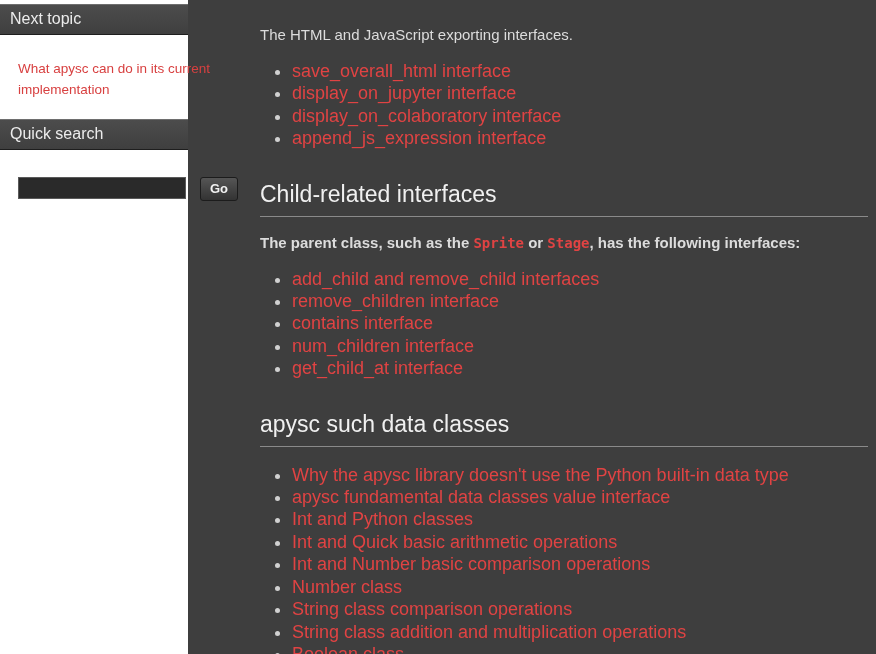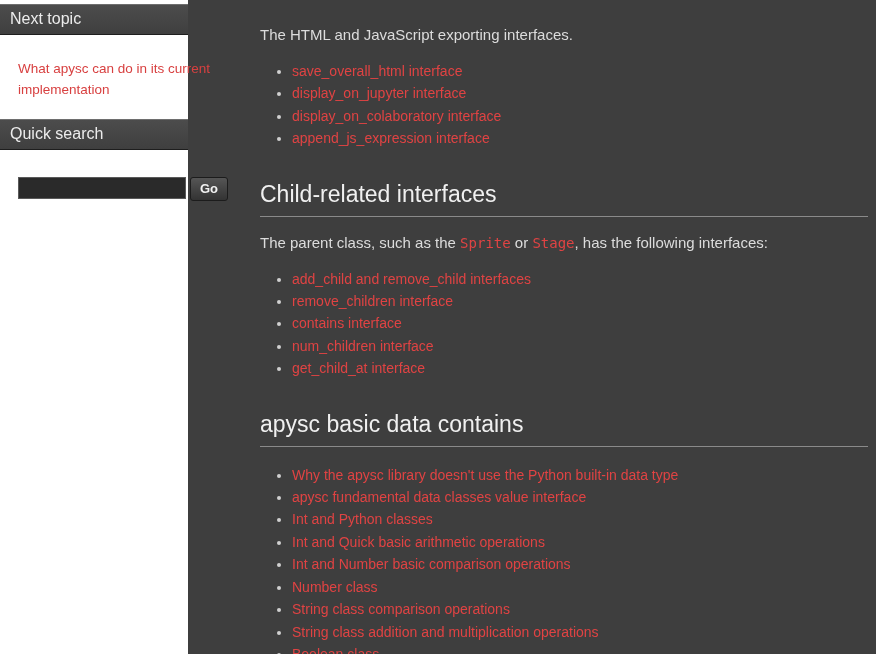--- a/index.html
+++ b/index.html
@@ -34,20 +34,21 @@
     line-height: 1.55;
     text-decoration: none;
     display: block;
     width: 200px;
   }
   .sb-search-header { margin-top: 18px; }
   .sb-search-form {
     margin: 27px 0 0 18px;
     display: flex;
     align-items: stretch;
+    gap: 10px;
   }
   .sb-search-input {
     width: 168px; height: 22px;
     background: #2a2a2a;
     border: 1px solid #5a5a5a;
     color: #ddd;
     font-size: 13px;
     padding: 0 4px;
     outline: none;
   }
@@ -73,21 +74,21 @@
     font-size: 15px;
     color: #dcdcdc;
     margin: 8px 0 0 0;
   }
   ul.linklist {
     margin: 17px 0 0 0;
     padding: 0 0 0 32px;
     list-style: disc;
   }
   ul.linklist li {
-    font-size: 14px;
+    font-size: 18px;
     line-height: 22.4px;
     color: #d0d0d0;
   }
   ul.linklist a {
     color: #e04343;
     text-decoration: none;
   }
   h2.section-title {
     margin: 31px 0 0 0;
     font-size: 23px;
@@ -97,21 +98,21 @@
   .rule {
     border: none;
     border-top: 1px solid #8a8a8a;
     margin: 8px 0 0 0;
   }
   .codespan {
     font-family: "DejaVu Sans Mono", monospace;
     font-size: 14px;
     color: #e04343;
   }
-  .sect-para { margin-top: 17px; }
+  .sect-para { margin-top: 17px; font-weight: bold; }
 </style>
 </head>
 <body>
 
 <div class="sidebar">
   <div class="sb-header">
     <span>Next topic</span>
   </div>
   <div class="sb-link-wrap">
     <a href="#" class="sb-link">What apysc can do in its current implementation</a>
@@ -142,21 +143,21 @@
   <p class="para sect-para"><span>The parent class, such as the </span><span class="codespan">Sprite</span><span> or </span><span class="codespan">Stage</span><span>, has the following interfaces:</span></p>
 
   <ul class="linklist">
     <li><a href="#">add_child and remove_child interfaces</a></li>
     <li><a href="#">remove_children interface</a></li>
     <li><a href="#">contains interface</a></li>
     <li><a href="#">num_children interface</a></li>
     <li><a href="#">get_child_at interface</a></li>
   </ul>
 
-  <h2 class="section-title">apysc basic data contains</h2>
+  <h2 class="section-title">apysc such data classes</h2>
   <hr class="rule">
 
   <ul class="linklist">
     <li><a href="#">Why the apysc library doesn't use the Python built-in data type</a></li>
     <li><a href="#">apysc fundamental data classes value interface</a></li>
     <li><a href="#">Int and Python classes</a></li>
     <li><a href="#">Int and Quick basic arithmetic operations</a></li>
     <li><a href="#">Int and Number basic comparison operations</a></li>
     <li><a href="#">Number class</a></li>
     <li><a href="#">String class comparison operations</a></li>

